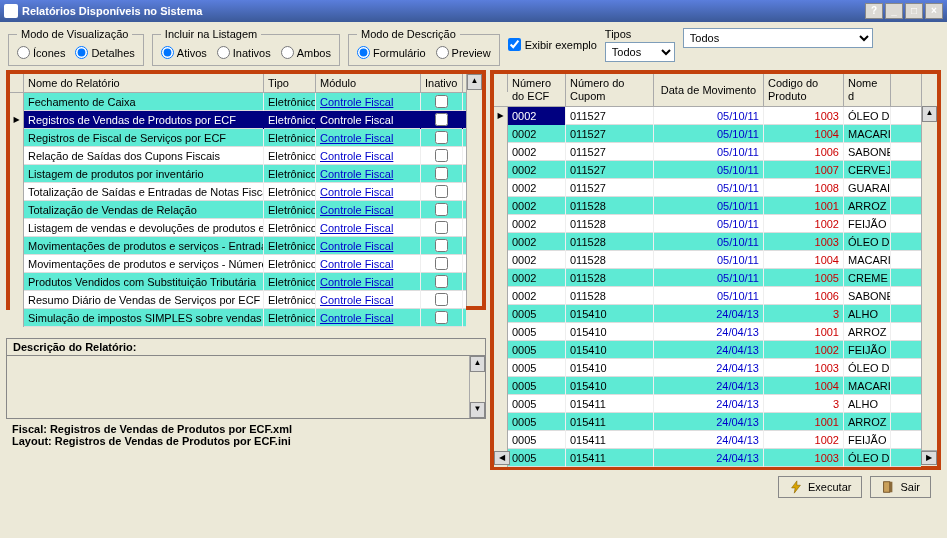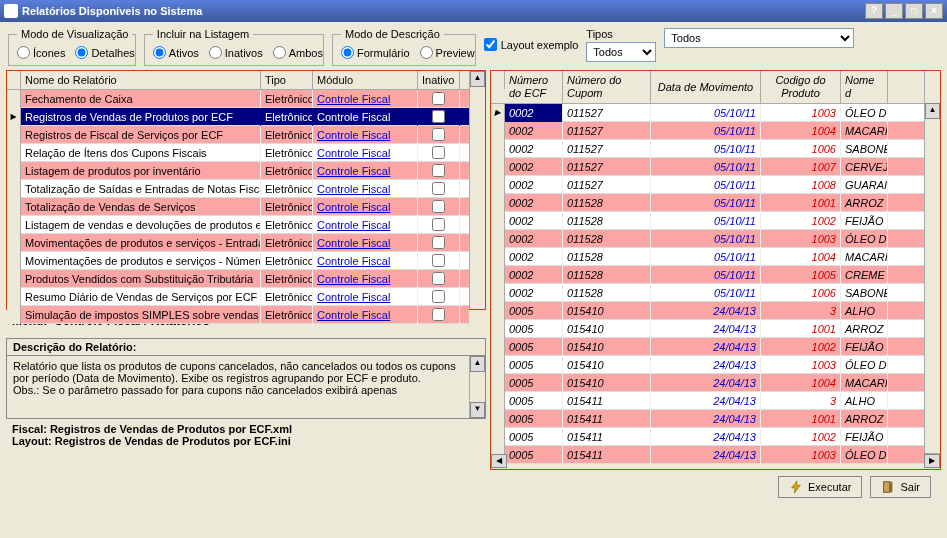--- a/index.html
+++ b/index.html
@@ -6,43 +6,43 @@
   body { font-family: Tahoma, Arial, sans-serif; font-size: 11px; background: #ece9d8; width: 947px; height: 538px; overflow: hidden; }
   
   .titlebar { background: linear-gradient(#5a7edc, #3b5998); color: #fff; height: 22px; display: flex; align-items: center; padding: 0 4px; font-weight: bold; }
   .titlebar-icon { width: 14px; height: 14px; background: #fff; border-radius: 2px; margin-right: 4px; display:inline-block; }
   .titlebar-text { flex: 1; }
   .titlebar-btns { display: flex; gap: 2px; }
   .titlebar-btn { width: 18px; height: 16px; background: #dcdad5; border: 1px solid #888; font-size: 10px; text-align: center; line-height: 13px; cursor: pointer; }
   
   .toolbar-row { display: flex; padding: 6px 8px 4px 8px; gap: 8px; align-items: flex-start; }
   
-  fieldset { border: 1px solid #aaa; padding: 4px 0 6px 8px; font-size: 11px; }
+  fieldset { border: 1px solid #aaa; padding: 4px 8px 6px 8px; font-size: 11px; }
   legend { padding: 0 4px; color: #000; }
   
   .radio-group { display: flex; gap: 10px; align-items: center; padding-top: 2px; white-space: nowrap;}
   .radio-group label { display: flex; align-items: center; gap: 3px; cursor: pointer; }
   input[type=radio] { margin: 0; }
   input[type=checkbox] { margin: 0; }
   
   .combo-col { display: flex; flex-direction: column; gap: 2px; }
   .combo { height: 20px; border: 1px solid #7e9db9; background: #fff; padding: 1px 2px; font-family: inherit; font-size: 11px; }
   
   .main-area { display: flex; padding: 0 6px; gap: 4px; }
   .left-panel { width: 480px; display: flex; flex-direction: column; }
   .right-panel { flex: 1; display: flex; flex-direction: column; }
   
-  .grid-wrap { border: 1px solid #c2410c; background: #fff; position: relative; }
+  .grid-wrap { border: 4px solid #c2410c; background: #fff; position: relative; }
   .grid-header-row { display: flex; background: #ece9d8; border-bottom: 1px solid #aaa; }
   .grid-header { border-right: 1px solid #aaa; padding: 2px 4px; font-size: 11px; background: #ece9d8; position: relative; height: 18px; line-height: 14px; overflow: hidden; white-space: nowrap;}
   .grid-header.tall { height: 32px; line-height: 13px; white-space: normal; display:flex; align-items:center;}
   
   .grid-body { }
   .grid-row { display: flex; border-bottom: 1px solid #ddd; height: 18px; align-items: center; }
-  .grid-row.even { background: #fca5a5; }
+  .grid-row.even { background: #5eead4; }
   .grid-row.odd { background: #fff; }
   .grid-row.selected { background: #000080; color: #fff; }
   .grid-cell { border-right: 1px solid #eee; padding: 1px 4px; overflow: hidden; white-space: nowrap; font-size: 11px; height: 18px; line-height: 16px;}
   .grid-row.selected .grid-cell { border-right-color: #000080; }
   .cell-link { color: #0000cc; text-decoration: underline; cursor: pointer; }
   
   .row-indicator { width: 14px; min-width:14px; background: #ece9d8; border-right: 1px solid #aaa; height: 18px; display:flex; align-items:center; justify-content:center; }
   .row-indicator.active::before { content: '▶'; font-size: 8px; color: #000; }
   
   .checkbox-cell { display: flex; justify-content: center; align-items: center; }
@@ -65,21 +65,21 @@
   .num-blue { color: #0000cc; }
   .num-red { color: #cc0000; }
   
   .bottom-bar { display: flex; justify-content: flex-end; padding: 6px 10px; gap: 8px; }
   .btn { background: #ece9d8; border: 1px solid #888; padding: 3px 10px; display: flex; align-items: center; gap: 5px; cursor: pointer; font-family: inherit; font-size: 11px; }
   .btn-icon { width: 14px; height: 14px; display: inline-block; }
   .vscroll { width:16px; background:#ece9d8; border-left:1px solid #aaa;}
   .hscroll { height:16px; background:#ece9d8; border-top:1px solid #aaa; display:flex;}
   .hscroll .scroll-btn{width:16px; height:14px;}
   .right-container{display:flex;}
-  .right-rows{flex:1;font-style:italic;}
+  .right-rows{flex:1;}
 
   .chk-label{display:flex;align-items:center;gap:4px; padding-top:10px;}
 </style>
 </head>
 <body>
 
 <div class="titlebar">
   <span class="titlebar-icon"></span>
   <span class="titlebar-text">Relatórios Disponíveis no Sistema</span>
   <div class="titlebar-btns">
@@ -132,21 +132,21 @@
         </label>
       <label>
           <input type="radio" name="em" style="">
           <span>Preview</span>
         </label>
     </div>
   </fieldset>
 
   <label class="chk-label">
     <input type="checkbox" checked="" style="">
-      <span>Layout exemplo</span>
+      <span>Exibir exemplo</span>
   </label>
 
   <div class="combo-col">
     <span>Tipos</span>
     <select class="combo" style="width:70px"><option>Todos</option></select>
   </div>
 
   <div class="combo-col">
     <select class="combo" style="width:190px"><option>Todos</option></select>
   </div>
@@ -188,21 +188,21 @@
                 <div class="row-indicator"></div>
                 <div class="grid-cell" style="width:240px">Registros de Fiscal de Serviços por ECF</div>
                 <div class="grid-cell" style="width:52px">Eletrônico</div>
                 <div class="grid-cell cell-link" style="width:105px">Controle Fiscal</div>
                 <div class="grid-cell checkbox-cell" style="width:42px">
                   <input type="checkbox" style="">
                 </div>
               </div>
               <div class="grid-row odd">
                 <div class="row-indicator"></div>
-                <div class="grid-cell" style="width:240px">Relação de Ítens dos Cupons Fiscais</div>
+                <div class="grid-cell" style="width:240px">Relação de Saídas dos Cupons Fiscais</div>
                 <div class="grid-cell" style="width:52px">Eletrônico</div>
                 <div class="grid-cell cell-link" style="width:105px">Controle Fiscal</div>
                 <div class="grid-cell checkbox-cell" style="width:42px">
                   <input type="checkbox" style="">
                 </div>
               </div>
               <div class="grid-row even">
                 <div class="row-indicator"></div>
                 <div class="grid-cell" style="width:240px">Listagem de produtos por inventário</div>
                 <div class="grid-cell" style="width:52px">Eletrônico</div>
@@ -215,21 +215,21 @@
                 <div class="row-indicator"></div>
                 <div class="grid-cell" style="width:240px">Totalização de Saídas e Entradas de Notas Fiscais</div>
                 <div class="grid-cell" style="width:52px">Eletrônico</div>
                 <div class="grid-cell cell-link" style="width:105px">Controle Fiscal</div>
                 <div class="grid-cell checkbox-cell" style="width:42px">
                   <input type="checkbox" style="">
                 </div>
               </div>
               <div class="grid-row even">
                 <div class="row-indicator"></div>
-                <div class="grid-cell" style="width:240px">Totalização de Vendas de Serviços</div>
+                <div class="grid-cell" style="width:240px">Totalização de Vendas de Relação</div>
                 <div class="grid-cell" style="width:52px">Eletrônico</div>
                 <div class="grid-cell cell-link" style="width:105px">Controle Fiscal</div>
                 <div class="grid-cell checkbox-cell" style="width:42px">
                   <input type="checkbox" style="">
                 </div>
               </div>
               <div class="grid-row odd">
                 <div class="row-indicator"></div>
                 <div class="grid-cell" style="width:240px">Listagem de vendas e devoluções de produtos e se</div>
                 <div class="grid-cell" style="width:52px">Eletrônico</div>
@@ -291,22 +291,20 @@
       </div>
     </div>
 
     <div class="menu-line">
       <span>Menu:</span>&nbsp;&nbsp;<span class="path">Controle Fiscal / Relatórios</span>
     </div>
 
     <div class="desc-section">
       <div class="desc-header">Descrição do Relatório:</div>
       <div class="desc-body">
-        <div style="padding-right:18px; white-space:pre-wrap;">Relatório que lista os produtos de cupons cancelados, não cancelados ou todos os cupons por período (Data de Movimento). Exibe os registros agrupando por ECF e produto.
-Obs.: Se o parâmetro passado for para cupons não cancelados exibirá apenas</div>
         <div class="desc-scroll">
           <div class="scroll-btn">▲</div>
           <div class="scroll-btn">▼</div>
         </div>
       </div>
     </div>
 
     <div class="file-lines">
       <div><span>Fiscal:</span> <span>Registros de Vendas de Produtos por ECF.xml</span></div>
       <div><span>Layout:</span> <span>Registros de Vendas de Produtos por ECF.ini</span></div>
@@ -315,21 +313,21 @@
 
   <div class="right-panel">
     <div class="grid-wrap right-grid">
       <div class="right-container" style="height:calc(100% - 16px);">
         <div class="right-rows">
           <div class="grid-header-row">
             <div class="row-indicator"></div>
             <div class="grid-header tall" style="width:58px">Número do ECF</div>
             <div class="grid-header tall" style="width:88px">Número do Cupom</div>
             <div class="grid-header tall" style="width:110px;justify-content:center;text-align:center;">Data de Movimento</div>
-            <div class="grid-header tall" style="width:80px;justify-content:flex-end;text-align:center;">Codigo do Produto</div>
+            <div class="grid-header tall" style="width:80px;justify-content:flex-end;text-align:left;">Codigo do Produto</div>
             <div class="grid-header tall" style="width:47px">Nome d</div>
           </div>
           <div class="grid-body" id="right-rows">
               <div class="grid-row odd">
                 <div class="row-indicator active"></div>
                 <div class="grid-cell" style="width:58px;background:#000080;color:#fff;">0002</div>
                 <div class="grid-cell" style="width:88px">011527</div>
                 <div class="grid-cell num-blue" style="width:110px;text-align:right">05/10/11</div>
                 <div class="grid-cell num-red" style="width:80px;text-align:right">1003</div>
                 <div class="grid-cell" style="width:47px">ÓLEO D</div>

